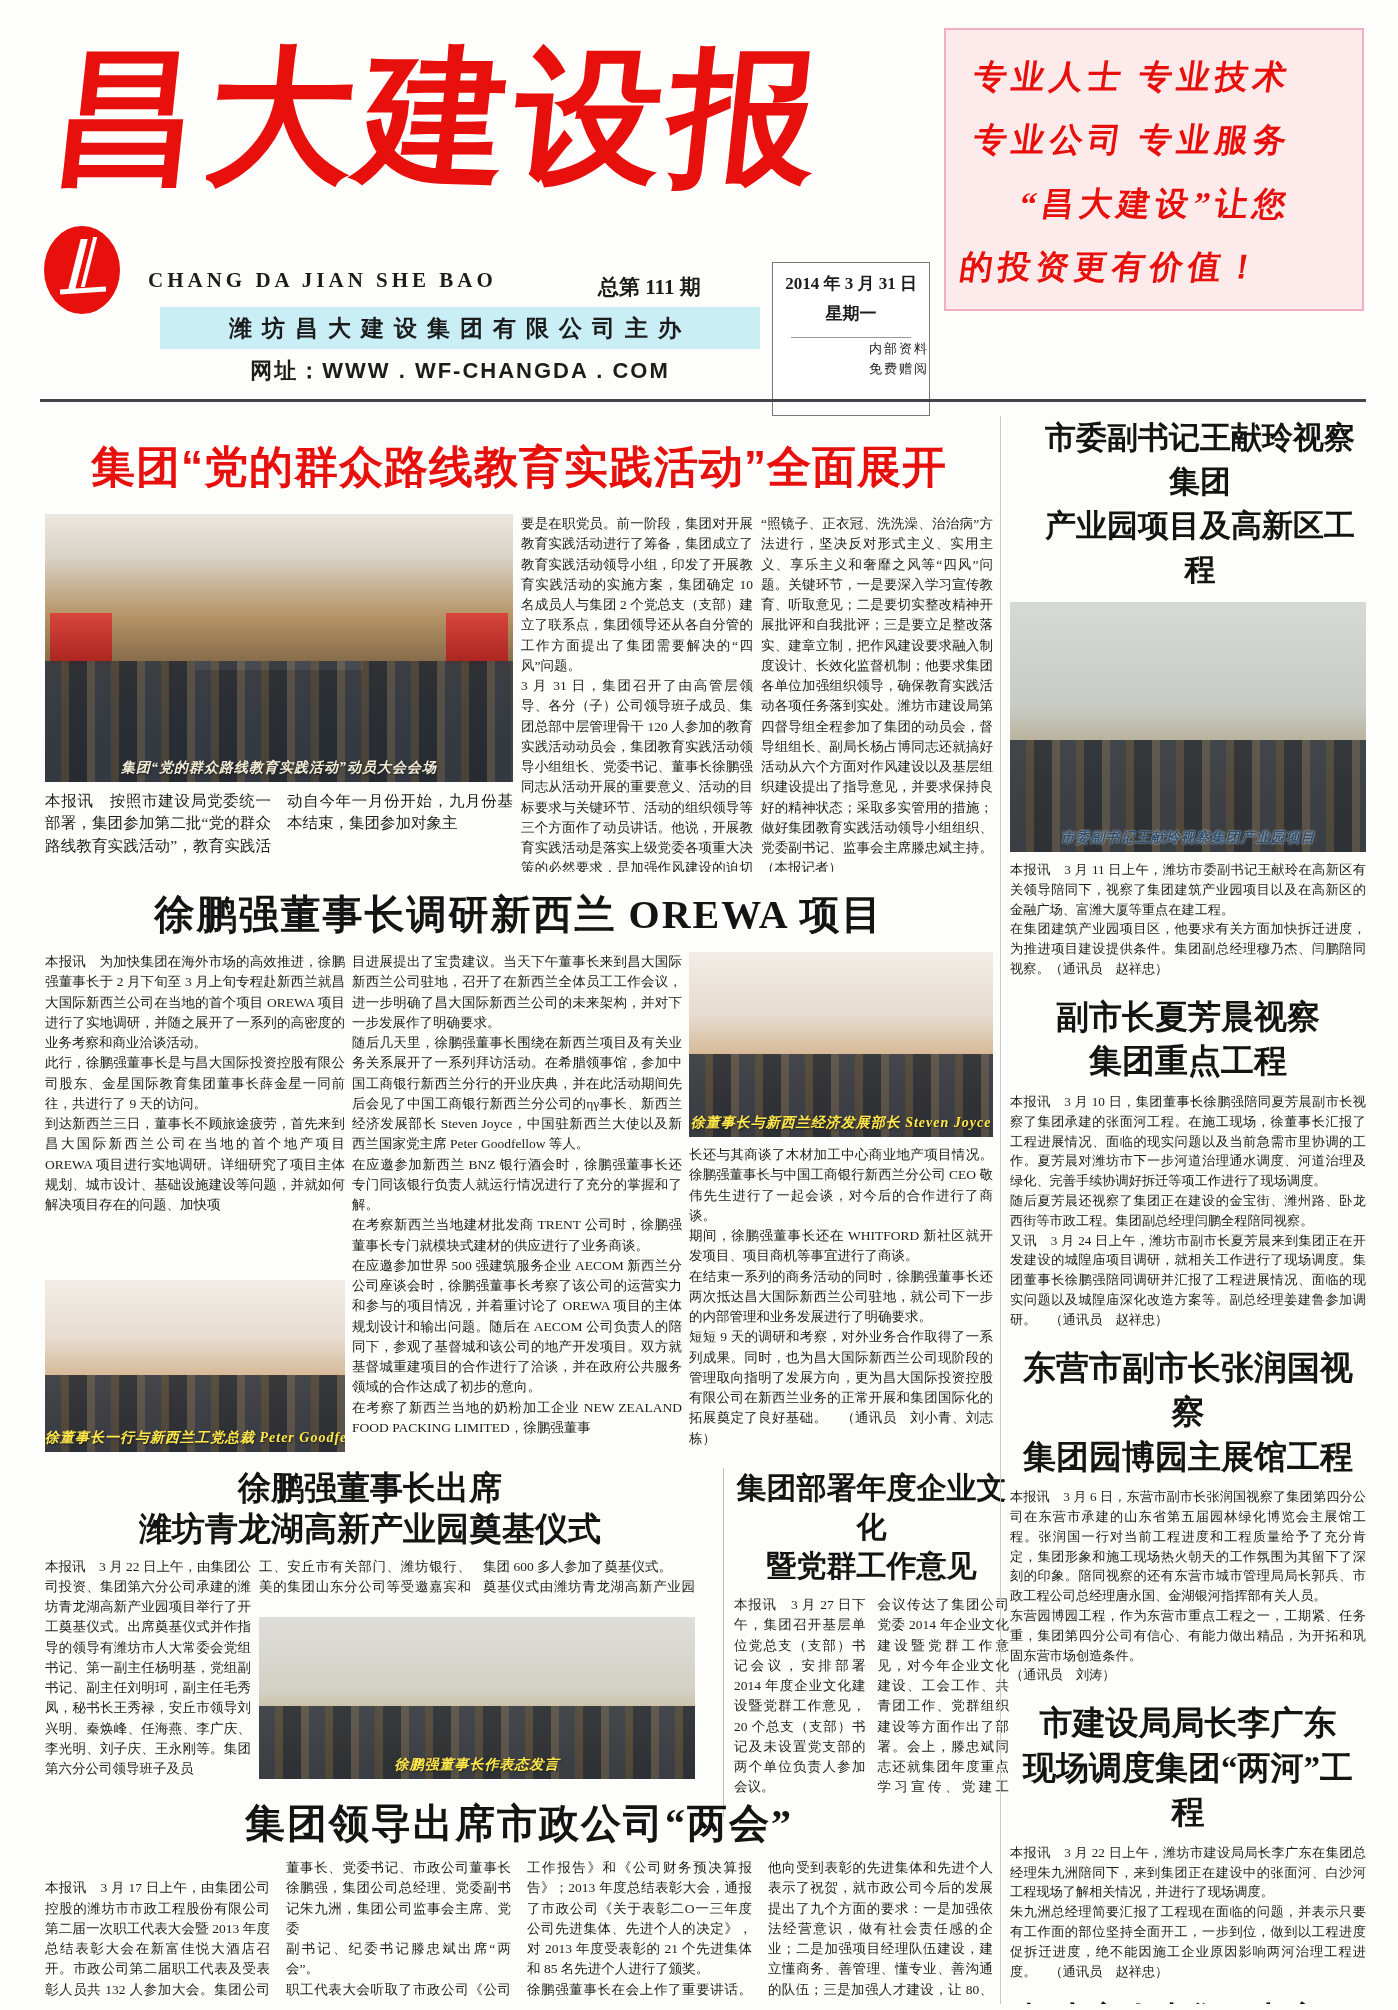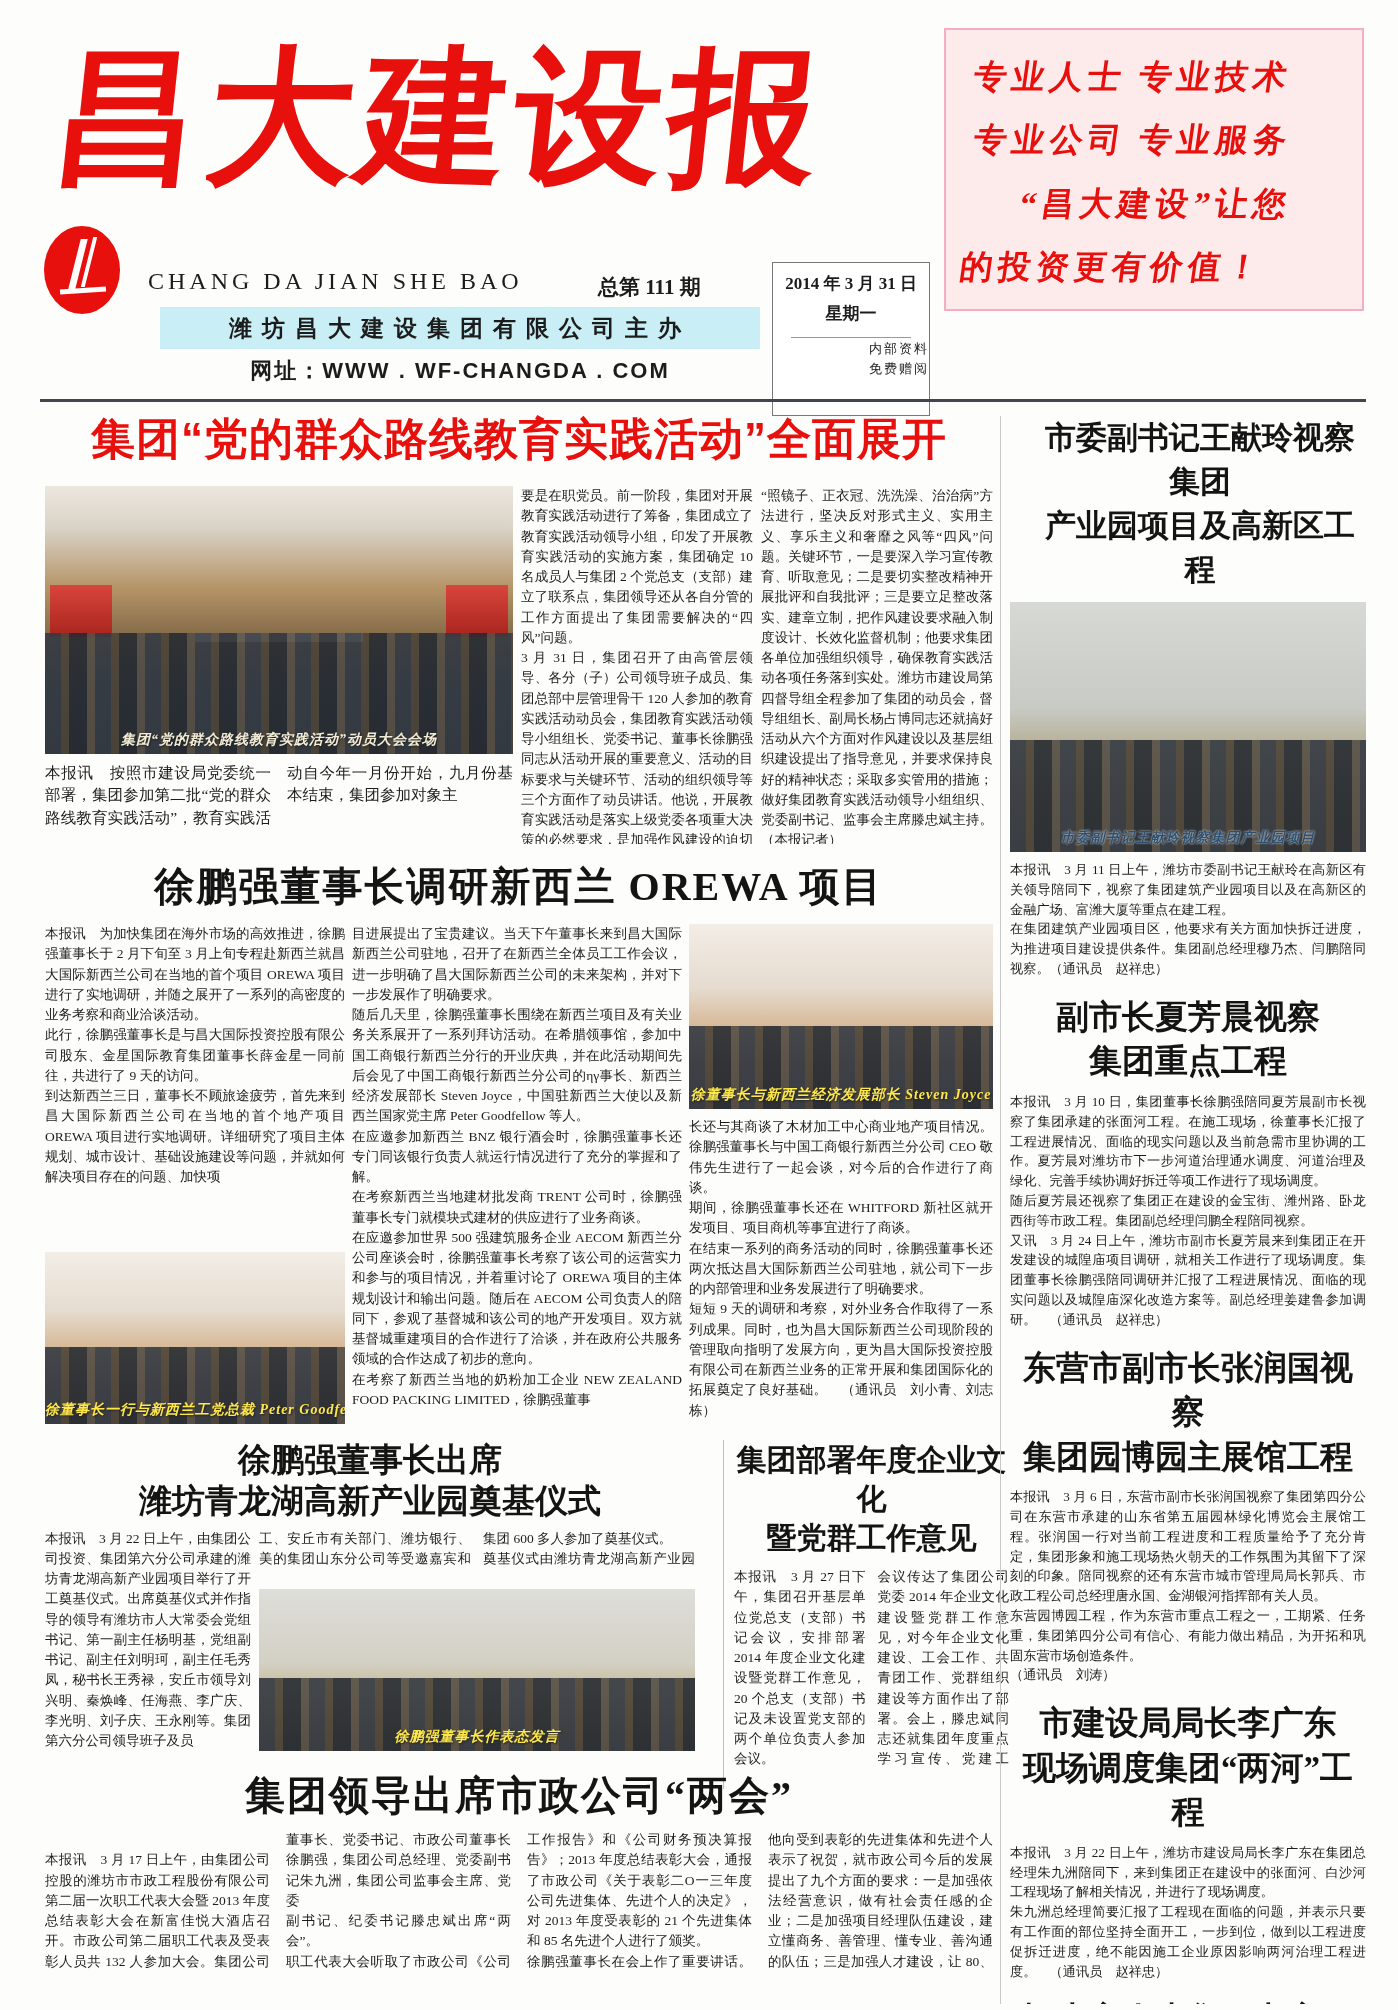--- a/index.html
+++ b/index.html
@@ -7,21 +7,21 @@
         font-family:"Liberation Serif",serif;color:#1c1c1c;overflow:hidden;}
 
   
   .m-title{position:absolute;left:52px;top:22px;width:920px;height:220px;
            font-size:148px;font-weight:900;color:#e8100c;letter-spacing:6px;
            line-height:1.3;white-space:nowrap;transform:skewX(-6deg);}
   .m-logo{position:absolute;left:44px;top:226px;width:76px;height:88px;background:#e8100c;border-radius:50%;}
   .m-logo .bar1{position:absolute;left:30px;top:13px;width:7px;height:54px;background:#fff;transform:skewX(-14deg);}
   .m-logo .bar2{position:absolute;left:43px;top:11px;width:4px;height:50px;background:#fff;transform:skewX(-14deg);}
   .m-logo .bar3{position:absolute;left:16px;top:62px;width:46px;height:5px;background:#fff;transform:rotate(-4deg);}
-  .m-pinyin{position:absolute;left:148px;top:268px;font-size:24px;font-weight:normal;letter-spacing:4px;}
+  .m-pinyin{position:absolute;left:148px;top:268px;font-size:21px;font-weight:bold;letter-spacing:4px;}
   .m-issue{position:absolute;left:598px;top:273px;font-size:21px;font-weight:bold;}
   .m-orgbar{position:absolute;left:160px;top:307px;width:600px;height:42px;background:#c9eef5;
             display:flex;align-items:center;justify-content:center;
             font-size:23px;font-weight:bold;letter-spacing:10px;}
   .m-web{position:absolute;left:160px;top:356px;width:600px;text-align:center;
          font-size:22px;font-weight:bold;letter-spacing:2px;font-family:"Liberation Sans",sans-serif;}
   .m-datebox{position:absolute;left:772px;top:262px;width:158px;height:154px;border:1px solid #777;
              text-align:center;box-sizing:border-box;padding-top:9px;background:#fff;}
   .m-date{font-size:17px;font-weight:bold;}
   .m-weekday{font-size:17px;font-weight:bold;margin-top:7px;padding-bottom:12px;border-bottom:1px solid #999;
@@ -52,21 +52,21 @@
   .ph-conf .dais{position:absolute;left:32%;top:55%;width:36%;height:9px;background:#e6dfd2;}
   .ph-field{background:linear-gradient(180deg,#d6d9d4 0%,#c8cbc5 42%,#b3ab8f 60%,#96886a 74%,#6e6454 100%);}
   .ph-indoor{background:linear-gradient(180deg,#f2ede6 0%,#e6dcd0 34%,#d6b896 56%,#9a7a66 76%,#5c4c48 100%);}
   .ph-ceremony{background:linear-gradient(180deg,#dededa 0%,#d3d0c4 46%,#c6b896 63%,#a08a66 79%,#6a5e4e 100%);}
   .caption{position:absolute;bottom:5px;left:0;width:100%;text-align:center;font-size:14px;font-weight:bold;
            font-style:italic;color:#ffe84a;text-shadow:1px 1px 2px #222;letter-spacing:1px;white-space:nowrap;}
   .cap-cream{color:#f3edd8;}
   .cap-steel{color:#2e4f6e;text-shadow:0 0 2px #e8eef4;}
 
   
-  .main{position:absolute;left:45px;top:404px;width:948px;}
+  .main{position:absolute;left:45px;top:432px;width:948px;}
   .banner{height:70px;line-height:70px;text-align:center;font-size:44px;font-weight:900;color:#e8100c;
           letter-spacing:1px;white-space:nowrap;font-family:"Liberation Sans",sans-serif;}
   .edu{margin-top:12px;display:grid;grid-template-columns:468px 232px 232px;column-gap:8px;height:358px;}
   .edu-photo{width:468px;height:268px;}
   .edu-intro{margin-top:8px;height:80px;column-count:2;column-gap:16px;font-size:15.5px;line-height:1.45;
              text-align:justify;overflow:hidden;}
   .edu-col{height:358px;}
 
   .orewa-head{margin-top:18px;height:50px;line-height:50px;text-align:center;font-size:40px;letter-spacing:2px;}
   .orewa{margin-top:12px;display:grid;grid-template-columns:300px 330px 304px;column-gap:7px;height:502px;}

